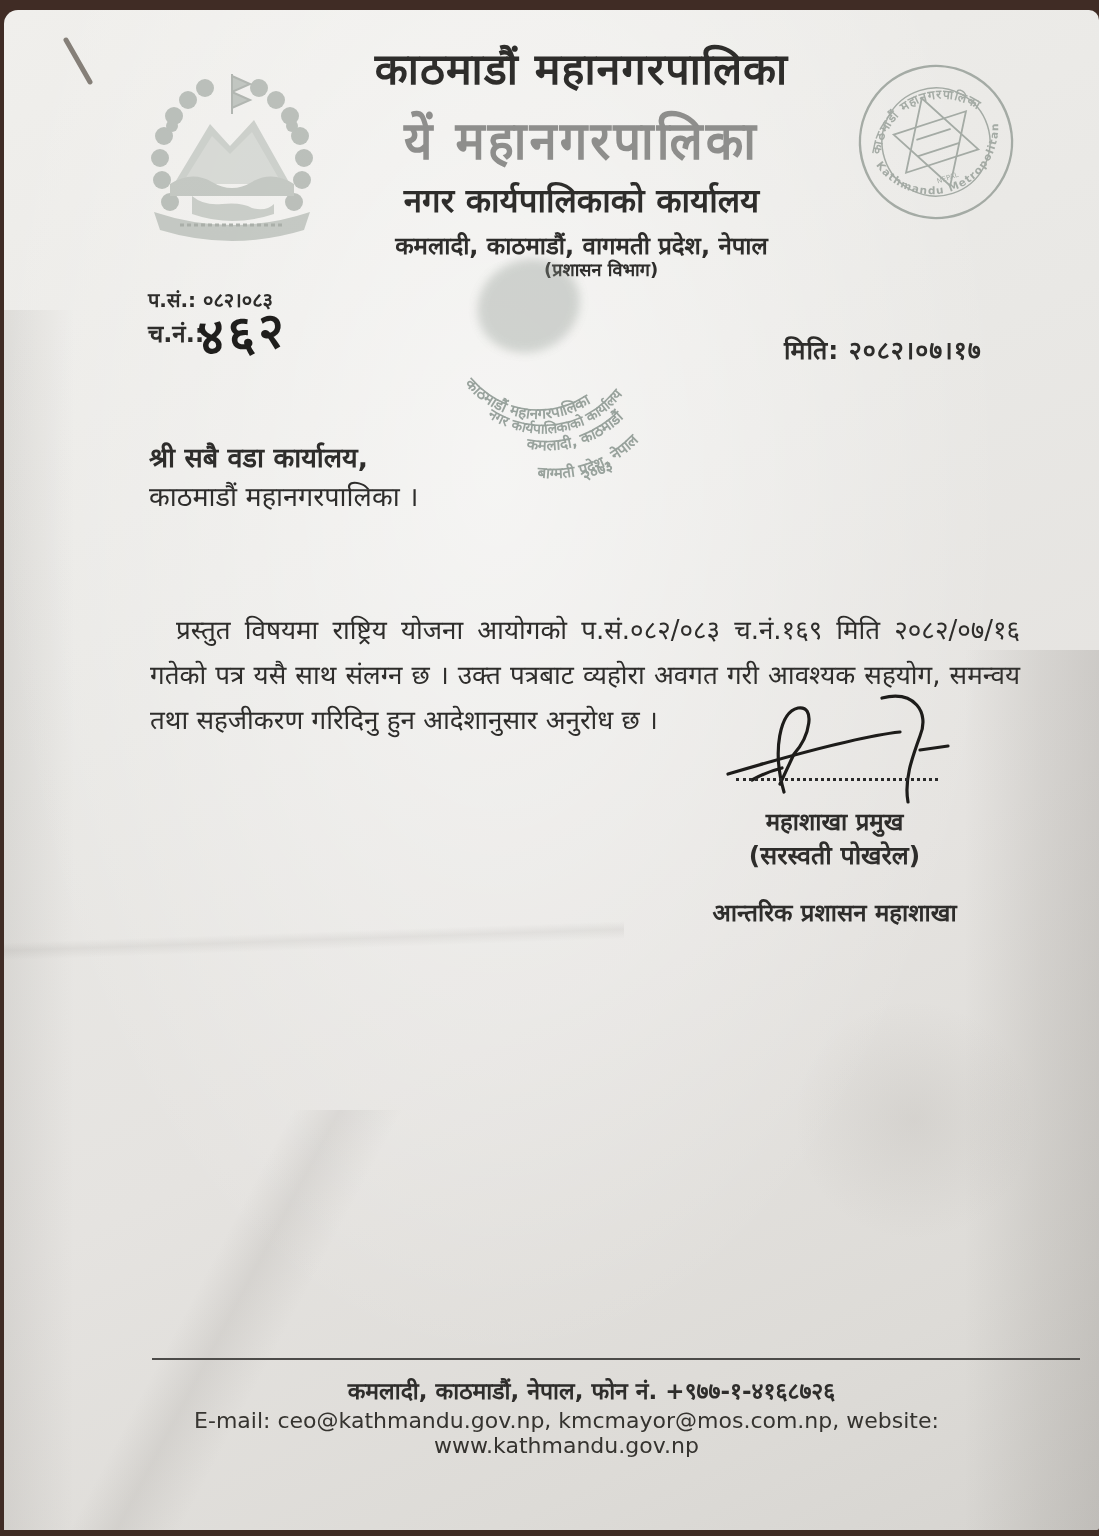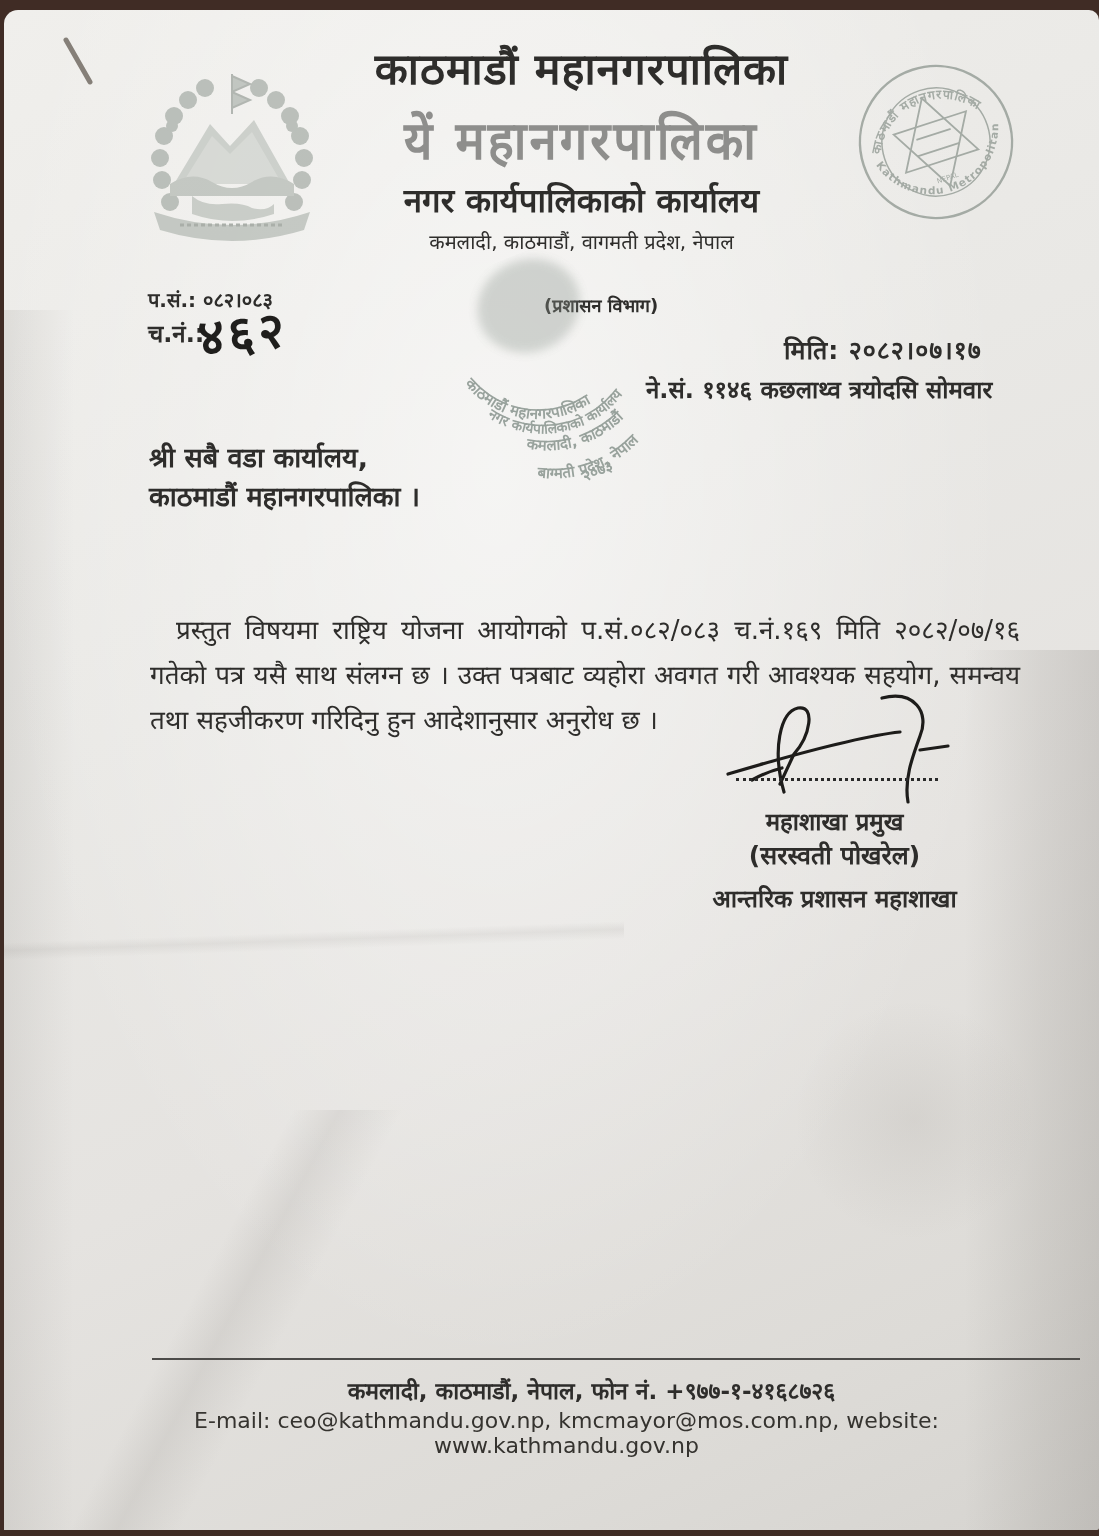--- a/index.html
+++ b/index.html
@@ -71,23 +71,23 @@
 
       <path d="M22 150 Q100 176 178 150 L172 168 Q100 190 28 168 Z" fill="#aab1aa" stroke="none"></path>
       <line x1="48" y1="163" x2="152" y2="163" stroke="#7f877f" stroke-width="3" stroke-dasharray="4 3"></line>
     </g>
   </svg>
 
   <div class="abs center-text" style="left:60px;top:28px;width:1035px;">
     <div class="ink" style="font-size:43px;font-weight:700;letter-spacing:1px;">काठमाडौं महानगरपालिका</div>
     <div style="font-size:49px;font-weight:700;color:#8e8e8c;margin-top:8px;letter-spacing:3px;transform:scaleY(1.08);">यें  महानगरपालिका</div>
     <div class="ink" style="font-size:33px;font-weight:600;margin-top:6px;">नगर कार्यपालिकाको कार्यालय</div>
-    <div class="ink" style="font-size:20px;font-weight:400;margin-top:6px;">कमलादी, काठमाडौं, वागमती प्रदेश, नेपाल</div>
+    <div class="ink" style="font-size:24px;font-weight:700;margin-top:6px;">कमलादी, काठमाडौं, वागमती प्रदेश, नेपाल</div>
   </div>
-  <div class="abs ink" style="left:540px;top:247px;font-size:18px;font-weight:600;margin-top:36px;">(प्रशासन विभाग)</div>
+  <div class="abs ink" style="left:540px;top:247px;font-size:18px;font-weight:600;">(प्रशासन विभाग)</div>
 
   <svg class="abs seal" style="left:852px;top:48px;transform:rotate(-18deg);" width="160" height="168" viewBox="0 0 160 160" opacity="0.75">
     <defs>
       <path id="arcTopR" d="M 20 84 A 62 62 0 0 1 140 84"></path>
       <path id="arcBotR" d="M 14 76 A 67 67 0 0 0 146 76"></path>
     </defs>
     <circle cx="80" cy="80" r="76" fill="none" stroke="#8d968f" stroke-width="2.5"></circle>
     <circle cx="80" cy="80" r="54" fill="none" stroke="#8d968f" stroke-width="1.5"></circle>
     <g fill="none" stroke="#8d968f" stroke-width="1.8">
       <path d="M80 34 L118 100 L42 100 Z"></path>
@@ -122,43 +122,42 @@
     <g fill="#7f8c85" font-weight="700">
       <text font-size="15"><textPath href="#st1" startOffset="2%">काठमाडौं महानगरपालिका</textPath></text>
       <text font-size="14"><textPath href="#st2" startOffset="2%">नगर कार्यपालिकाको कार्यालय</textPath></text>
       <text font-size="15"><textPath href="#st3" startOffset="10%">कमलादी, काठमाडौं</textPath></text>
       <text font-size="15"><textPath href="#st4" startOffset="8%">बाग्मती प्रदेश, नेपाल</textPath></text>
       <text x="120" y="236" font-size="15" text-anchor="middle">२०७३</text>
     </g>
   </svg>
 
   <div class="abs ink" style="left:780px;top:322px;font-size:25px;font-weight:600;letter-spacing:1px;">मिति: २०८२।०७।१७</div>
-  <div class="abs ink" style="left:642px;top:362px;font-size:24px;font-weight:600;">ने.सं. ११४६ कछलाथ्व त्रयोदसि सोमवार</div>
 
   <div class="abs ink" style="left:145px;top:428px;font-size:27px;font-weight:600;">श्री सबै वडा कार्यालय,</div>
-  <div class="abs ink" style="left:145px;top:467px;font-size:27px;font-weight:700;">काठमाडौं महानगरपालिका ।</div>
+  <div class="abs ink" style="left:145px;top:467px;font-size:27px;font-weight:400;">काठमाडौं महानगरपालिका ।</div>
 
 
   <div class="abs ink" style="left:146px;top:598px;width:870px;font-size:26px;font-weight:500;line-height:45px;text-align:justify;text-indent:26px;">प्रस्तुत विषयमा राष्ट्रिय योजना आयोगको प.सं.०८२/०८३ च.नं.१६९ मिति २०८२/०७/१६ गतेको पत्र यसै साथ संलग्न छ । उक्त पत्रबाट व्यहोरा अवगत गरी आवश्यक सहयोग, समन्वय तथा सहजीकरण गरिदिनु हुन आदेशानुसार अनुरोध छ ।</div>
 
   <svg class="abs" style="left:718px;top:678px;" width="240" height="125" viewBox="0 0 240 125">
     <g fill="none" stroke="#1d1c1a" stroke-width="3.2" stroke-linecap="round">
       <path d="M 6 86 C 60 70, 140 48, 178 44"></path>
       <path d="M 62 104 C 50 62, 58 24, 76 20 C 94 17, 88 48, 72 66 L 58 96"></path>
       <path d="M 160 10 C 192 2, 208 24, 198 48 C 190 70, 182 92, 186 114"></path>
       <path d="M 198 62 L 226 58"></path>
       <path d="M 30 92 C 44 84, 52 82, 60 80"></path>
     </g>
   </svg>
   <div class="abs dotted-line" style="left:732px;top:748px;width:202px;height:20px;"></div>
 
   <div class="abs center-text" style="left:688px;top:782px;width:285px;">
     <div class="ink" style="font-size:24px;font-weight:600;margin-top:12px;">महाशाखा प्रमुख</div>
     <div class="ink" style="font-size:25px;font-weight:600;">(सरस्वती पोखरेल)</div>
-    <div class="ink" style="font-size:24px;font-weight:600;margin-top:10px;">आन्तरिक प्रशासन महाशाखा</div>
+    <div class="ink" style="font-size:24px;font-weight:600;margin-top:24px;">आन्तरिक प्रशासन महाशाखा</div>
   </div>
 
   <div class="abs" style="left:148px;top:1348px;width:928px;height:2px;background:#4c4b49;"></div>
   <div class="abs center-text ink" style="left:125px;top:1364px;width:925px;font-size:23px;font-weight:600;">कमलादी, काठमाडौं, नेपाल, फोन नं. +९७७-१-४१६८७२६</div>
   <div class="abs center-text" style="left:100px;top:1398px;width:925px;font-size:22px;font-weight:500;color:#35332f;">E-mail: ceo@kathmandu.gov.np, kmcmayor@mos.com.np, website: www.kathmandu.gov.np</div>
 
   <div class="abs crease" style="left:0;top:900px;width:620px;height:60px;background:linear-gradient(178deg,rgba(0,0,0,0) 40%,rgba(90,85,80,.08) 50%,rgba(0,0,0,0) 62%);"></div>
   <div class="abs crease" style="left:-60px;top:1100px;width:560px;height:436px;background:linear-gradient(118deg,rgba(0,0,0,0) 44%,rgba(95,90,84,.10) 50%,rgba(0,0,0,0) 58%);"></div>
   <div class="abs crease" style="left:960px;top:640px;width:139px;height:896px;background:linear-gradient(90deg,rgba(0,0,0,0) 0%,rgba(100,95,88,.12) 55%,rgba(70,64,58,.16) 100%);"></div>
   <div class="abs crease" style="left:780px;top:980px;width:260px;height:260px;background:radial-gradient(ellipse at center,rgba(110,104,96,.10),rgba(0,0,0,0) 65%);"></div>

